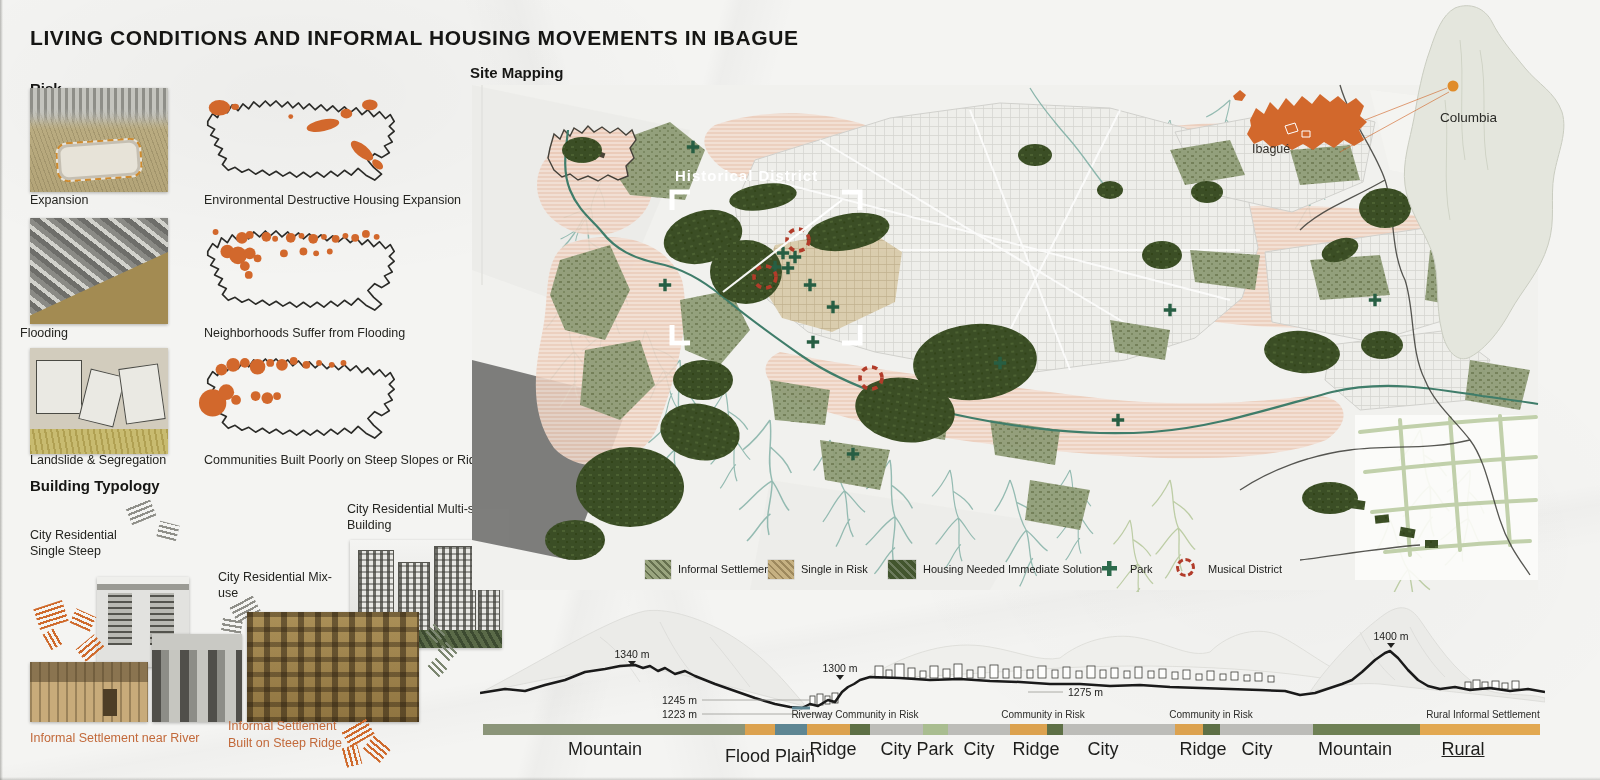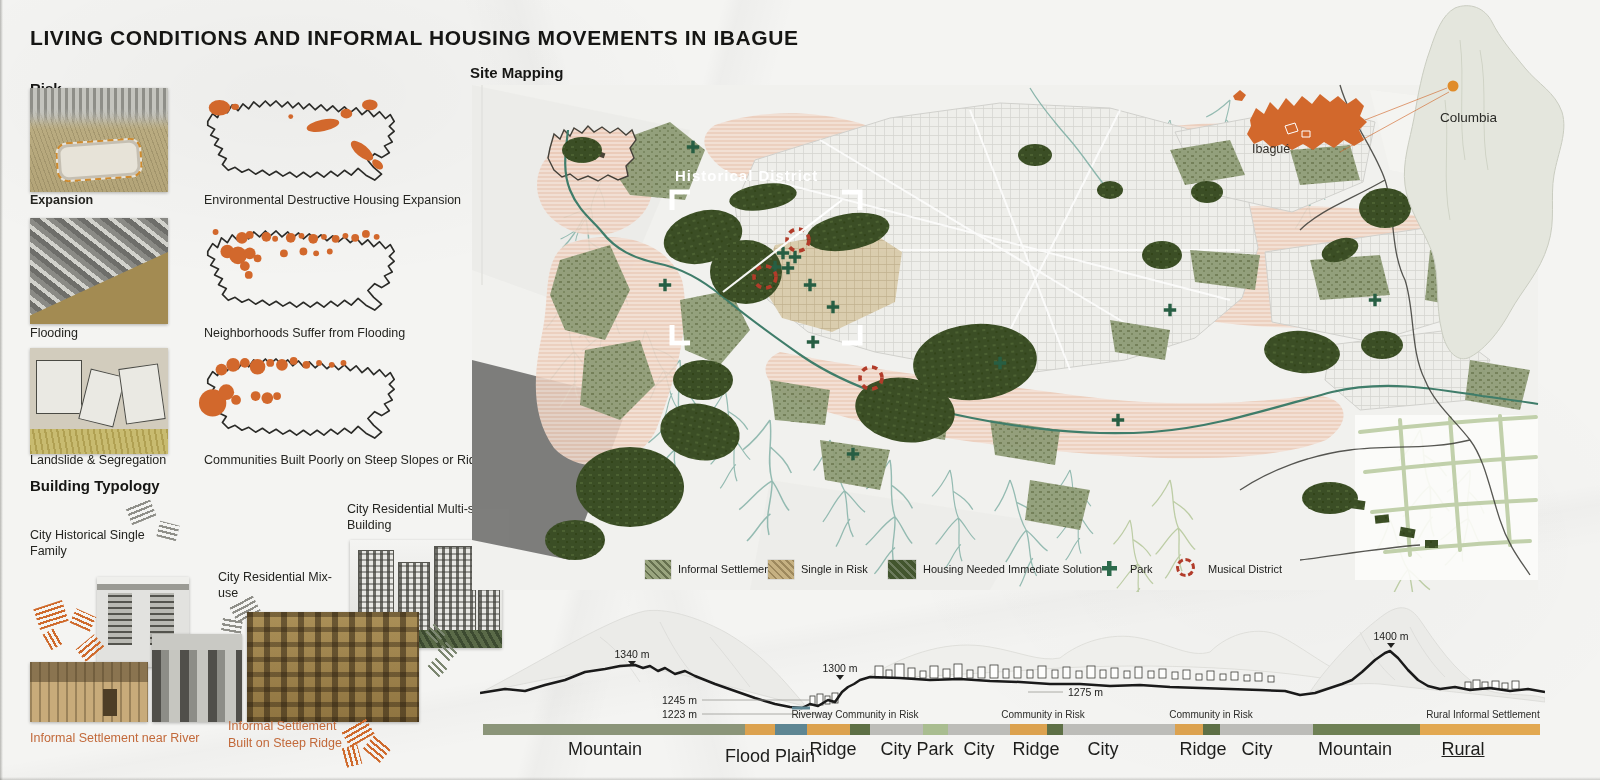--- a/index.html
+++ b/index.html
@@ -90,26 +90,26 @@
   <div class="abs edge-b"></div>
 
   <h1 class="abs title">LIVING CONDITIONS AND INFORMAL HOUSING MOVEMENTS IN IBAGUE</h1>
 
   <div class="abs h2" style="left:30px;top:80px;">Risk</div>
 
   <div id="ph-expansion" class="photo" style="left:30px;top:88px;width:138px;height:104px;">
     <div class="citytop"></div>
     <div class="debris"></div>
   </div>
-  <div class="abs lbl" style="left:30px;top:193px;font-weight:bold;">Expansion</div>
+  <div class="abs lbl" style="left:30px;top:193px;">Expansion</div>
 
   <div id="ph-flooding" class="photo" style="left:30px;top:218px;width:138px;height:106px;">
     <div class="roofs"></div>
   </div>
-  <div class="abs lbl" style="left:30px;top:326px;">Flooding</div>
+  <div class="abs lbl" style="left:20px;top:326px;">Flooding</div>
 
   <div id="ph-landslide" class="photo" style="left:30px;top:348px;width:138px;height:106px;">
     <div class="shack" style="left:6px;top:12px;width:44px;height:52px;"></div>
     <div class="shack" style="left:54px;top:24px;width:34px;height:50px;transform:rotate(14deg);"></div>
     <div class="shack" style="left:92px;top:18px;width:38px;height:54px;transform:rotate(-8deg);"></div>
     <div class="ground"></div>
   </div>
   <div class="abs lbl" style="left:30px;top:453px;">Landslide &amp; Segregation</div>
 
   <svg width="0" height="0" style="position:absolute;" aria-hidden="true">
@@ -209,21 +209,21 @@
         <circle cx="149" cy="13" r="3"></circle>
       <circle cx="59" cy="47" r="5"></circle>
         <circle cx="71" cy="49" r="6"></circle>
         <circle cx="81" cy="47" r="4"></circle>
     </g>
   </svg>
   <div class="abs riskcap" style="left:204px;top:453px;">Communities Built Poorly on Steep Slopes or Ridges</div>
 
   <div class="abs h2" style="left:30px;top:477px;">Building Typology</div>
 
-  <div class="abs lbl2" style="left:30px;top:528px;width:118px;">City Historical Single Family</div>
+  <div class="abs lbl2" style="left:30px;top:528px;width:118px;">City Residential Single Steep</div>
   <div class="hx" style="--c:#8f8f89;left:128px;top:503px;width:26px;height:18px;transform:rotate(-22deg);"></div>
   <div class="hx" style="--c:#8f8f89;left:158px;top:523px;width:20px;height:16px;transform:rotate(14deg);"></div>
 
   <div id="ph-single" class="photo" style="left:97px;top:577px;width:92px;height:90px;">
     <div class="win" style="left:12%;"></div>
     <div class="win" style="left:58%;"></div>
   </div>
 
   <div class="abs lbl2" style="left:218px;top:570px;width:118px;">City Residential Mix-use</div>
   <div class="hx" style="--c:#8f8f89;left:232px;top:600px;width:26px;height:18px;transform:rotate(-28deg);"></div>

